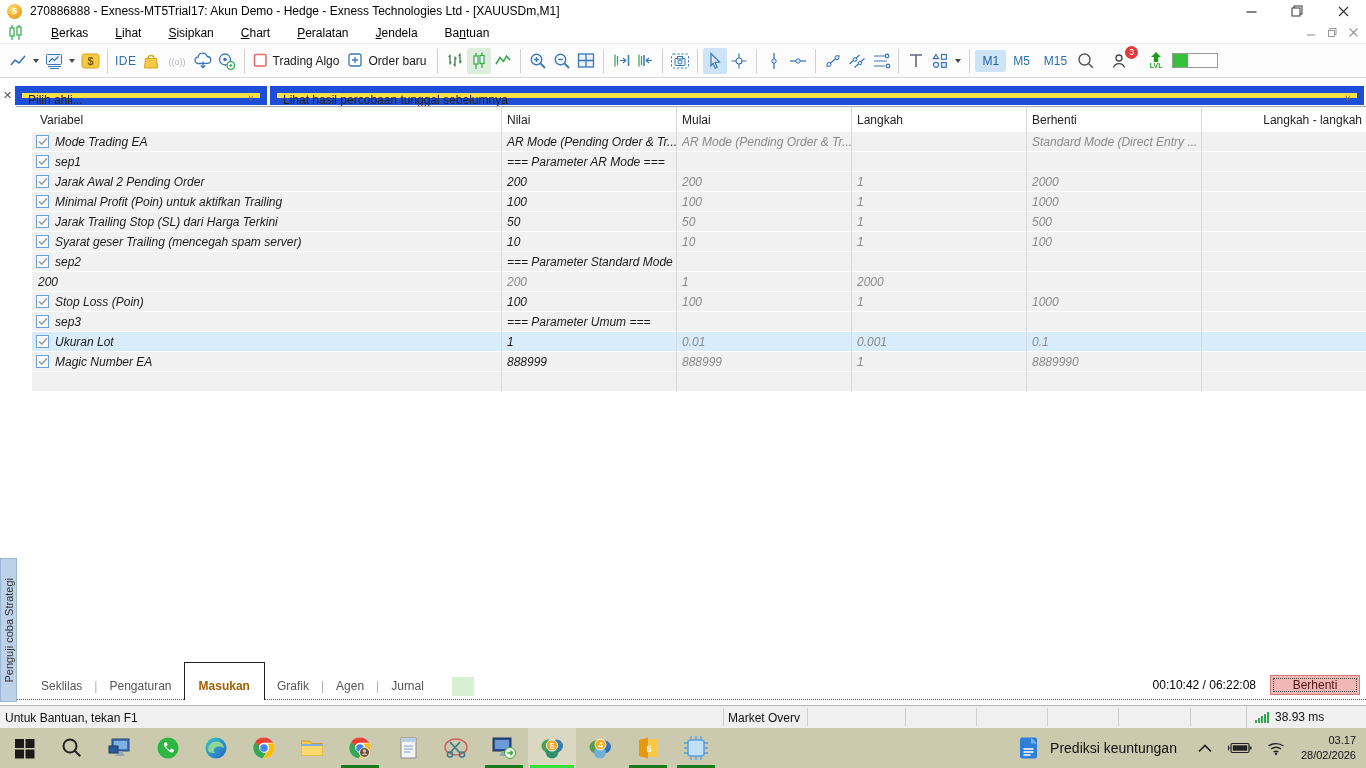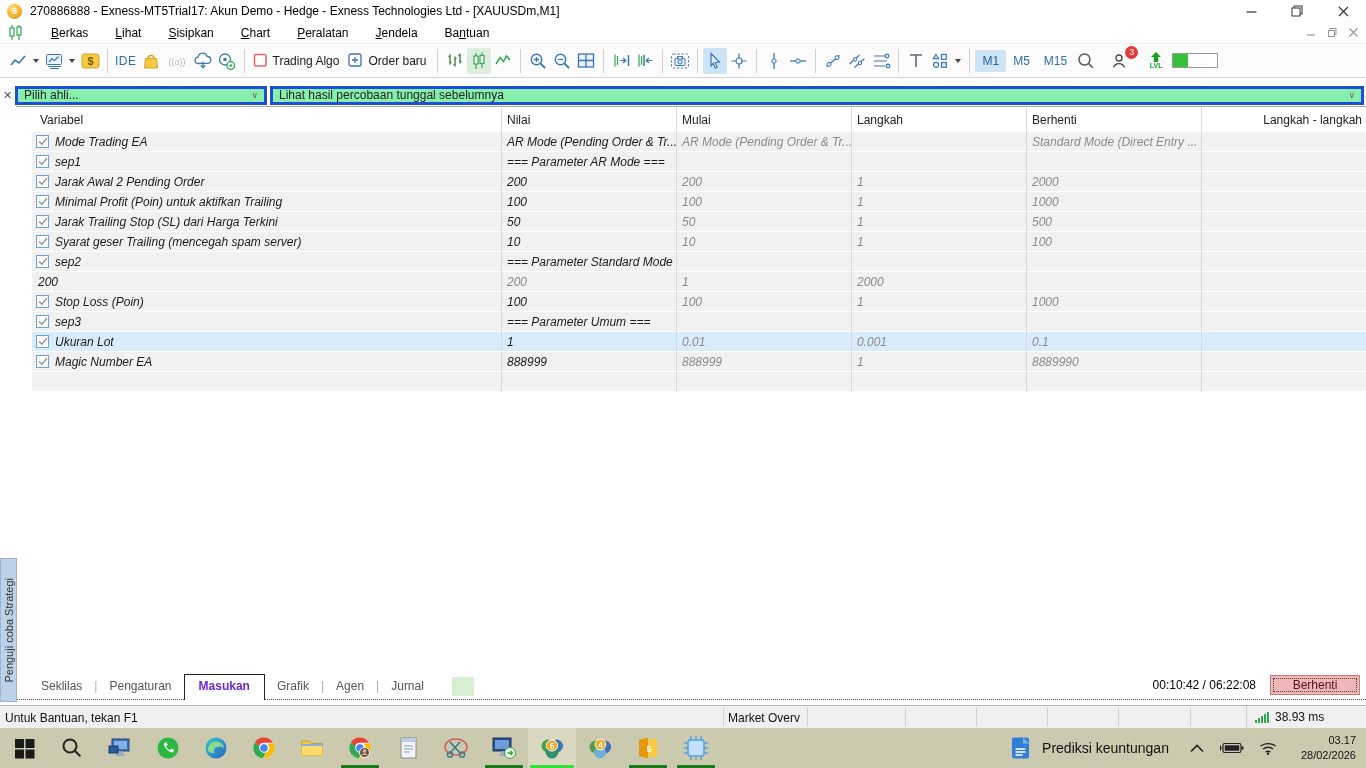--- a/index.html
+++ b/index.html
@@ -33,21 +33,21 @@
 .tf.active { background:#cde3f6; color:#1e5f9e; }
 .ide-label { color:#2a6fb0; letter-spacing:.5px; }
 .badge { position:absolute; top:-2px; right:-6px; background:#e03a3a; color:#fff; border-radius:50%; width:13px; height:13px; font-size:9px; display:flex; align-items:center; justify-content:center; }
 .progressbar { width:46px; height:15px; border:1px solid #9a9a9a; background:#fff; margin-left:4px; }
 .progressbar .fill { height:100%; background:#35c13a; }
 .lvl { display:flex; flex-direction:column; align-items:center; color:#18a018; font-size:7px; font-weight:bold; line-height:1.1; }
 
 
 .select-row { position:absolute; top:84px; left:0; right:0; height:22px; display:flex; align-items:center; }
 .tester-close { width:15px; text-align:center; color:#555; font-size:11px; }
-.combo { height:19px; background:#86efac; border:3px solid #1d4ed8; display:flex; align-items:center; padding:0 6px; color:#222; white-space:nowrap; }
+.combo { height:19px; background:#fde047; border:7px solid #1d4ed8; display:flex; padding:0 6px; color:#222; white-space:nowrap; }
 .combo .chev { margin-left:auto; color:#666; font-size:9px; }
 .combo.experts { width:252px; }
 .combo.results { flex:1; margin:0 2px 0 3px; }
 
 
 .param-table { position:absolute; top:106px; left:16px; width:1354px; height:286px; border-top:1px solid #a8a8a8; }
 .thead { position:relative; height:25px; background:#fff; }
 .th { position:absolute; top:6px; color:#222; }
 .col-line { position:absolute; top:0; bottom:0; width:1px; background:#d9d9d9; z-index:2; }
 .tbody { position:absolute; top:25px; left:16px; right:0; }
@@ -61,21 +61,21 @@
 
 .side-tab { position:absolute; left:0; top:558px; width:17px; height:144px; background:#bdd1e8; border:1px solid #9ab4d4; display:flex; align-items:center; justify-content:center; }
 .side-tab span { writing-mode:vertical-rl; transform:rotate(180deg); font-size:11px; color:#333; white-space:nowrap; }
 
 
 .tabs-row { position:absolute; left:17px; right:0; top:672px; height:28px; border-bottom:1px dotted #555; display:flex; align-items:flex-end; }
 .tabs { display:flex; align-items:flex-end; margin-left:12px; }
 .tab { padding:4px 12px 6px; color:#555; }
 .tab-sep::before { content:"|"; color:#b0b0b0; }
 .tab-sep { padding-bottom:6px; }
-.tab.active { border:1px solid #222; border-bottom:none; background:#fff; color:#6d28d9; font-weight:bold; padding:4px 14px 7px; margin-bottom:-1px; z-index:2; }
+.tab.active { border:1px solid #222; border-bottom:none; background:#fff; color:#a16207; font-weight:bold; padding:16px 14px 7px; margin-bottom:-1px; z-index:2; }
 .tester-progress { width:22px; height:19px; background:#d9efd4; margin:0 0 3px 16px; }
 .tabs-right { margin-left:auto; display:flex; align-items:center; gap:14px; padding-bottom:4px; margin-right:6px; }
 .time-text { color:#000; }
 .stop-btn { width:90px; height:20px; background:#f1b7b7; border:1px solid #cc7a7a; outline:1px dotted #444; outline-offset:-4px; display:flex; align-items:center; justify-content:center; color:#4d1212; }
 
 
 .statusbar { position:absolute; left:0; right:0; top:705px; height:23px; background:#f0f0f0; border-top:1px solid #b5b5b5; }
 .statusbar .help { position:absolute; left:5px; top:5px; color:#111; }
 .sb-line { position:absolute; top:2px; bottom:2px; width:1px; background:#cfcfcf; }
 .sb-text { position:absolute; top:5px; color:#111; white-space:nowrap; overflow:hidden; }
@@ -84,21 +84,21 @@
 
 .taskbar { position:absolute; left:0; right:0; top:728px; height:40px; background:#cccaae; display:flex; align-items:center; }
 .tk { width:48px; height:40px; display:flex; align-items:center; justify-content:center; position:relative; flex:none; }
 .tk.open::after { content:""; position:absolute; bottom:0; left:5px; right:5px; height:3px; background:#1c7a1c; }
 .tk.active { background:#dbd8c2; }
 .tk.active::after { content:""; position:absolute; bottom:0; left:2px; right:2px; height:3px; background:#35e03a; }
 .tray { margin-left:auto; display:flex; align-items:center; height:100%; }
 .tray-note { display:flex; align-items:center; gap:10px; padding:0 12px; height:100%; }
 .tray-note .txt { font-size:14px; color:#111; white-space:nowrap; }
 .tray-icons { display:flex; align-items:center; gap:15px; margin:0 8px; }
-.clock { text-align:right; font-size:11px; color:#111; margin:0 10px 0 16px; line-height:1.35; }
+.clock { text-align:right; font-size:11px; color:#111; margin:0 10px 0 8px; line-height:1.35; }
 </style>
 </head>
 <body>
 
 <div class="screen">
 
   <div class="titlebar">
     <div class="app-icon">5</div>
     <div class="title-text">270886888 - Exness-MT5Trial17: Akun Demo - Hedge - Exness Technologies Ltd - [XAUUSDm,M1]</div>
     <div class="win-controls">

